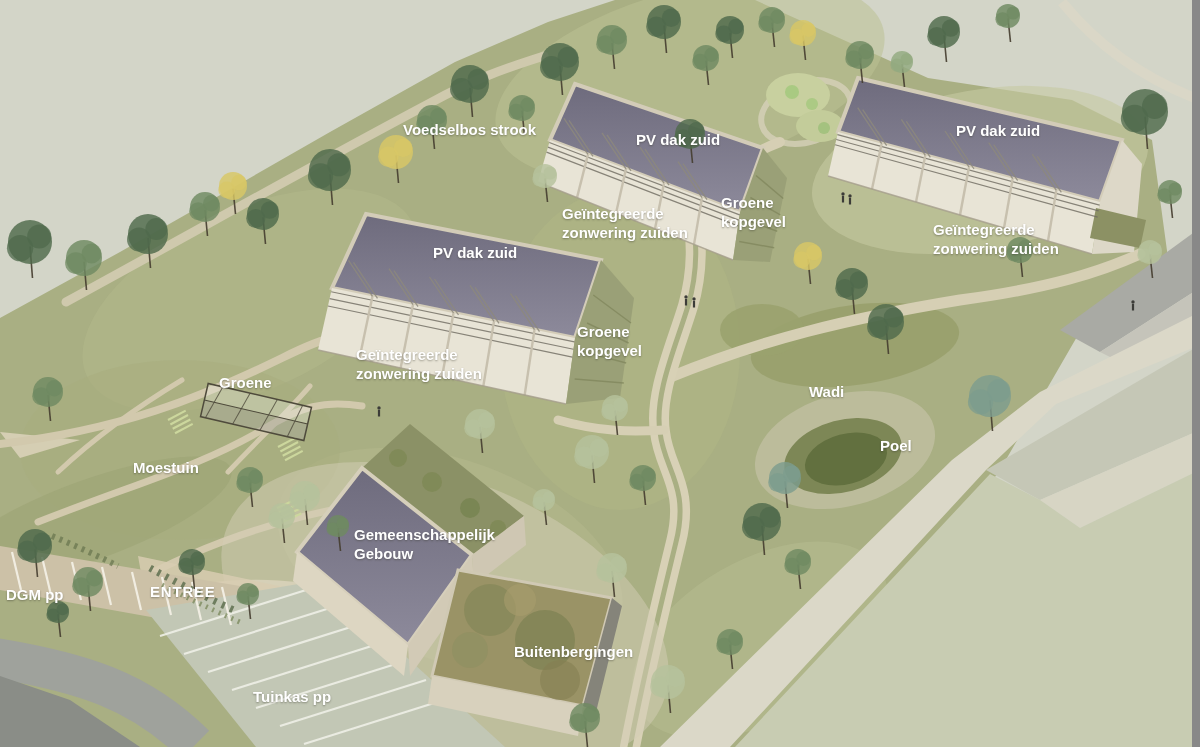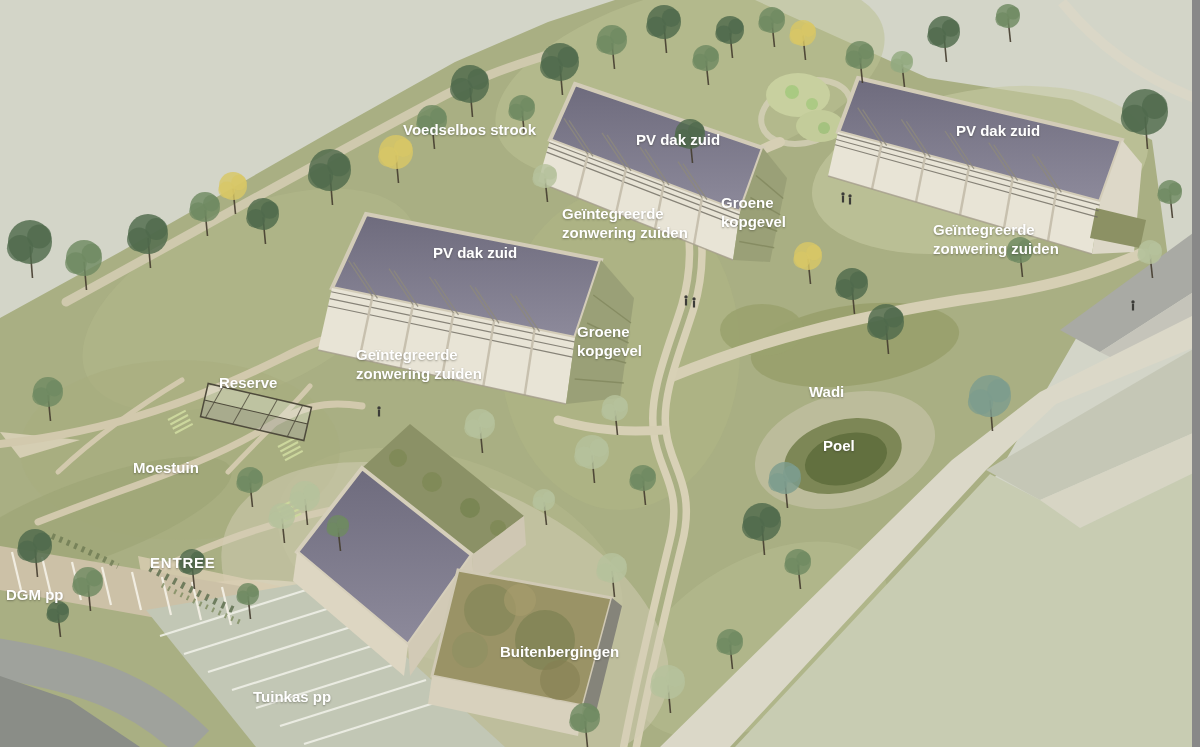--- a/index.html
+++ b/index.html
@@ -590,22 +590,23 @@
 
 <div class="lbl" style="left:403px;top:121px">Voedselbos strook</div>
 <div class="lbl" style="left:433px;top:244px">PV dak zuid</div>
 <div class="lbl" style="left:636px;top:131px">PV dak zuid</div>
 <div class="lbl" style="left:956px;top:122px">PV dak zuid</div>
 <div class="lbl wrap" style="left:562px;top:205px;width:150px">Geïntegreerde zonwering zuiden</div>
 <div class="lbl wrap" style="left:933px;top:221px;width:150px">Geïntegreerde zonwering zuiden</div>
 <div class="lbl wrap" style="left:356px;top:346px;width:160px">Geïntegreerde zonwering zuiden</div>
 <div class="lbl wrap" style="left:721px;top:194px;width:80px">Groene kopgevel</div>
 <div class="lbl wrap" style="left:577px;top:323px;width:80px">Groene kopgevel</div>
-<div class="lbl" style="left:219px;top:374px">Reserve</div>
+<div class="lbl" style="left:219px;top:374px">Groene</div>
 <div class="lbl" style="left:133px;top:459px">Moestuin</div>
 <div class="lbl" style="left:809px;top:383px">Wadi</div>
-<div class="lbl" style="left:823px;top:437px">Poel</div>
-<div class="lbl" style="left:150px;top:554px;letter-spacing:.8px">ENTREE</div>
+<div class="lbl" style="left:880px;top:437px">Poel</div>
+<div class="lbl" style="left:150px;top:583px;letter-spacing:.8px">ENTREE</div>
 <div class="lbl" style="left:6px;top:586px">DGM pp</div>
 <div class="lbl" style="left:253px;top:688px">Tuinkas pp</div>
-<div class="lbl" style="left:500px;top:643px">Buitenbergingen</div>
+<div class="lbl wrap" style="left:354px;top:526px;width:145px">Gemeenschappelijk Gebouw</div>
+<div class="lbl" style="left:514px;top:643px">Buitenbergingen</div>
 
 </div>
 
 </body></html>

